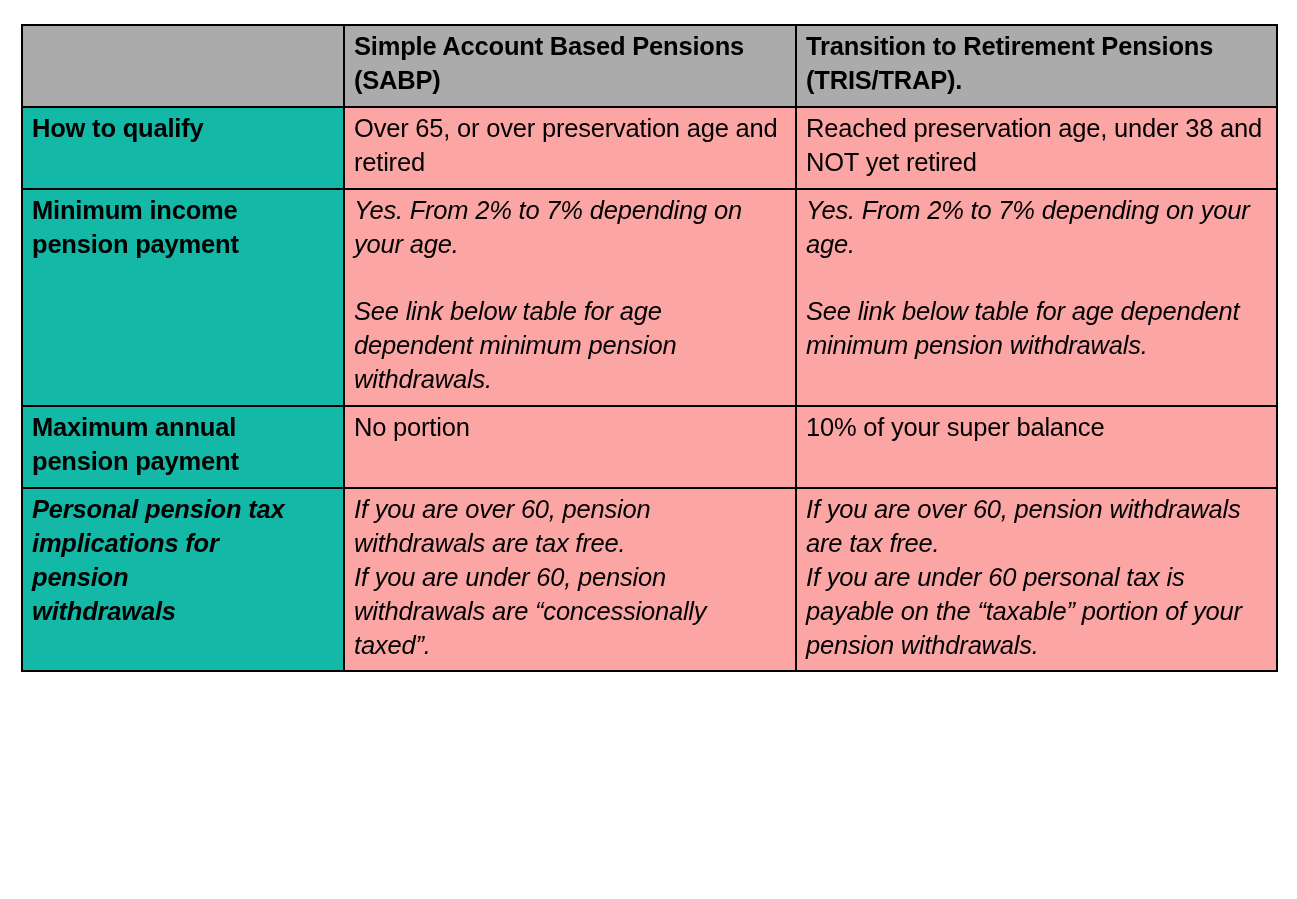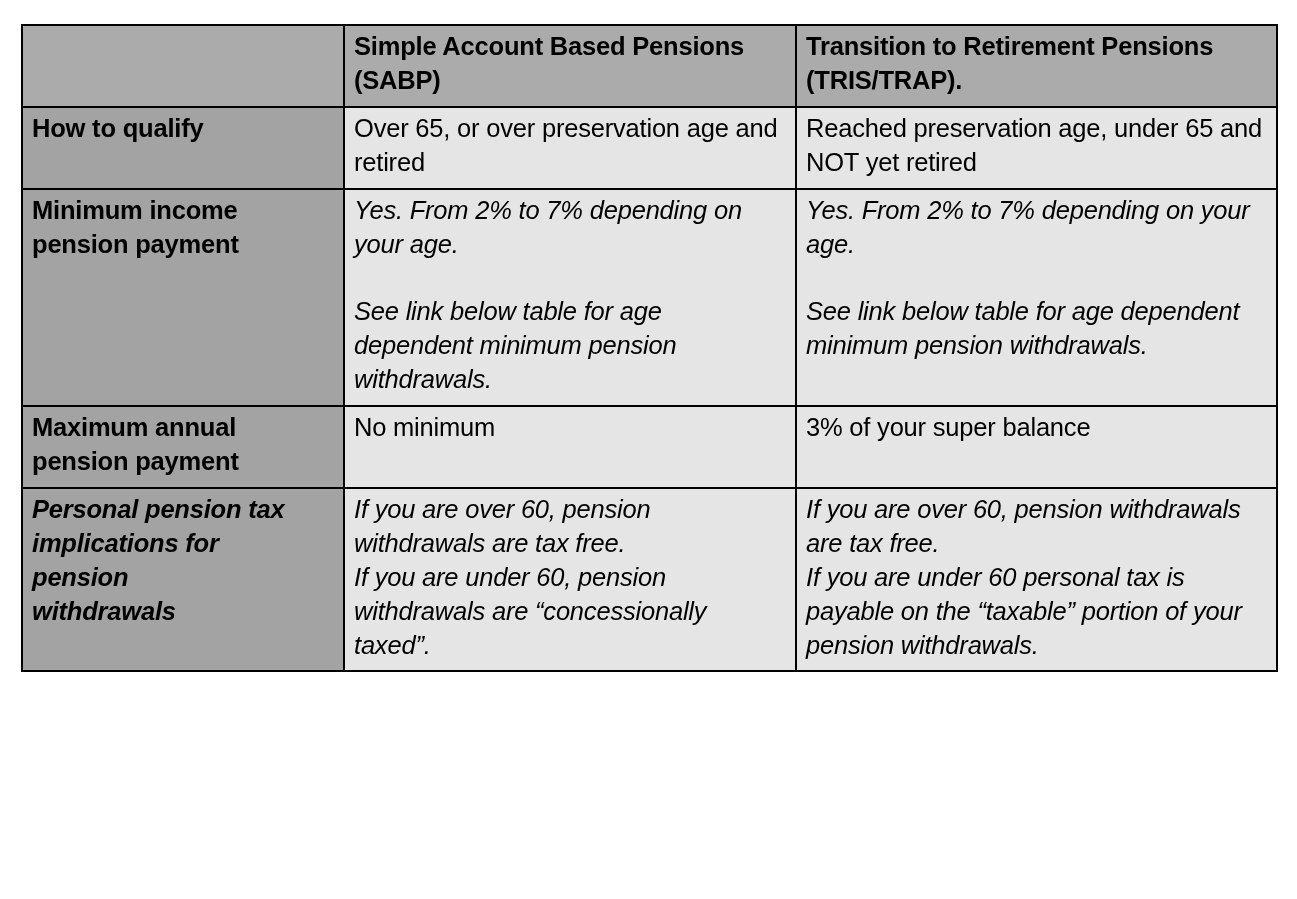--- a/index.html
+++ b/index.html
@@ -31,26 +31,26 @@
   #comparison-table td {
     border: 2px solid #000000;
     vertical-align: top;
     padding: 4px 12px 8px 9px;
     font-size: 25.5px;
     line-height: 1.33;
     letter-spacing: -0.2px;
   }
 
   td.label-cell {
-    background: #a3a3a3;
+    background: #14b8a6;
     font-weight: bold;
   }
 
   td.value-cell {
-    background: #e5e5e5;
+    background: #fca5a5;
     font-weight: normal;
   }
 
   td.header-cell {
     background: #ababab;
     font-weight: bold;
   }
 
   td.empty-corner {
     background: #ababab;
@@ -71,41 +71,41 @@
   <tbody>
     <tr>
       <td class="empty-corner"></td>
       <td class="header-cell">Simple Account Based Pensions (SABP)</td>
       <td class="header-cell">Transition to Retirement Pensions (TRIS/TRAP).</td>
     </tr>
 
     <tr>
       <td class="label-cell">How to qualify</td>
       <td class="value-cell">Over 65, or over preservation age and retired</td>
-      <td class="value-cell">Reached preservation age, under 65 and NOT yet retired</td>
+      <td class="value-cell">Reached preservation age, under 38 and NOT yet retired</td>
     </tr>
 
     <tr>
       <td class="label-cell">Minimum income pension payment</td>
       <td class="value-cell">
         <span class="cell-line">Yes. From 2% to 7% depending on your age.</span>
         <span class="cell-line blank"></span>
         <span class="cell-line">See link below table for age dependent minimum pension withdrawals.</span>
       </td>
       <td class="value-cell">
         <span class="cell-line">Yes. From 2% to 7% depending on your age.</span>
         <span class="cell-line blank"></span>
         <span class="cell-line">See link below table for age dependent minimum pension withdrawals.</span>
       </td>
     </tr>
 
     <tr>
       <td class="label-cell">Maximum annual pension payment</td>
-      <td class="value-cell">No minimum</td>
-      <td class="value-cell">3% of your super balance</td>
+      <td class="value-cell">No portion</td>
+      <td class="value-cell">10% of your super balance</td>
     </tr>
 
 
     <tr>
       <td class="label-cell">
         <span class="cell-line">Personal pension tax implications for</span>
         <span class="cell-line">pension</span>
         <span class="cell-line">withdrawals</span>
       </td>
       <td class="value-cell">

